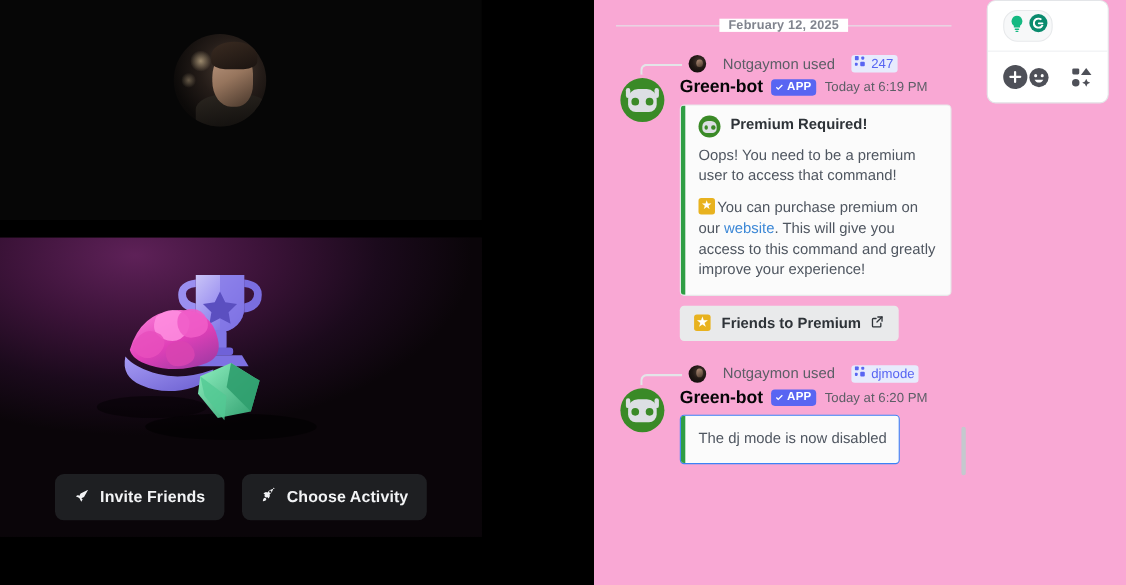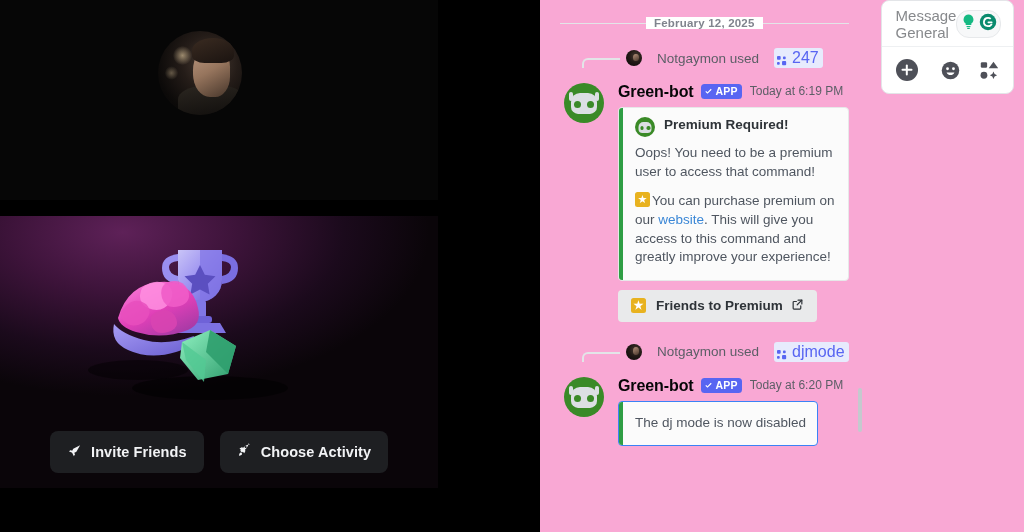--- a/index.html
+++ b/index.html
@@ -104,27 +104,27 @@
     width: 16px; height: 16px; border-radius: 50%; margin-left: 50px; flex: 0 0 auto;
     background: radial-gradient(circle at 60% 38%, #4a3c33 0%, #221915 45%, #090707 100%);
     position: relative; overflow: hidden;
   }
   .reply-line .mini-avatar::after {
     content:""; position:absolute; left:45%; top:22%; width:38%; height:48%;
     border-radius:50%; background: linear-gradient(150deg,#b5917a,#4a382c);
   }
   .reply-text { font-size: 13.5px; color: #5c5e66; white-space: nowrap; }
   .cmd-chip {
-    display: inline-flex; align-items: flex-end; gap: 4px;
+    display: inline-flex; align-items: flex-start; gap: 4px;
     background: #e7ebfd; color: #5865f2; border-radius: 3px;
-    padding: 1px 4px 1px 3px; font-size: 16px; font-weight: 500;
+    padding: 1px 4px 1px 3px; font-size: 12px; font-weight: 500;
   }
   .cmd-chip .cmd-icon { display: inline-flex; }
 
-  .msg-row { display: flex; gap: 14px; padding-left: 4px; margin-top: 16px; }
+  .msg-row { display: flex; gap: 14px; padding-left: 4px; margin-top: 4px; }
   .bot-avatar {
     width: 40px; height: 40px; border-radius: 50%; flex: 0 0 40px; margin-top: 1px;
     background: #3a8a27; position: relative; overflow: hidden;
   }
   .bot-avatar .head {
     position: absolute; left: 50%; top: 50%; transform: translate(-50%,-48%);
     width: 26px; height: 21px; border-radius: 9px 9px 7px 7px; background: #dcdfe3;
   }
   .bot-avatar .head::before, .bot-avatar .head::after {
     content:""; position: absolute; top: 8px; width: 7px; height: 7px;
@@ -439,21 +439,20 @@
           </div>
         </div>
       </div>
 
       <div class="scroll-thumb"></div>
     </div>
 
     <div class="composer-wrap">
       <div class="composer">
         <div class="composer-top">
-          <div class="composer-placeholder">Message General</div>
           <div class="grammarly">
             <span>
               <svg width="17" height="17" viewBox="0 0 24 24" fill="#15b982">
                 <path d="M12 2a7 7 0 0 0-4 12.7V17h8v-2.3A7 7 0 0 0 12 2z"></path>
                 <rect x="9" y="18.2" width="6" height="2" rx="1"></rect>
                 <rect x="10" y="21" width="4" height="1.6" rx=".8"></rect>
               </svg>
             </span>
             <span>
               <svg width="18" height="18" viewBox="0 0 24 24">

